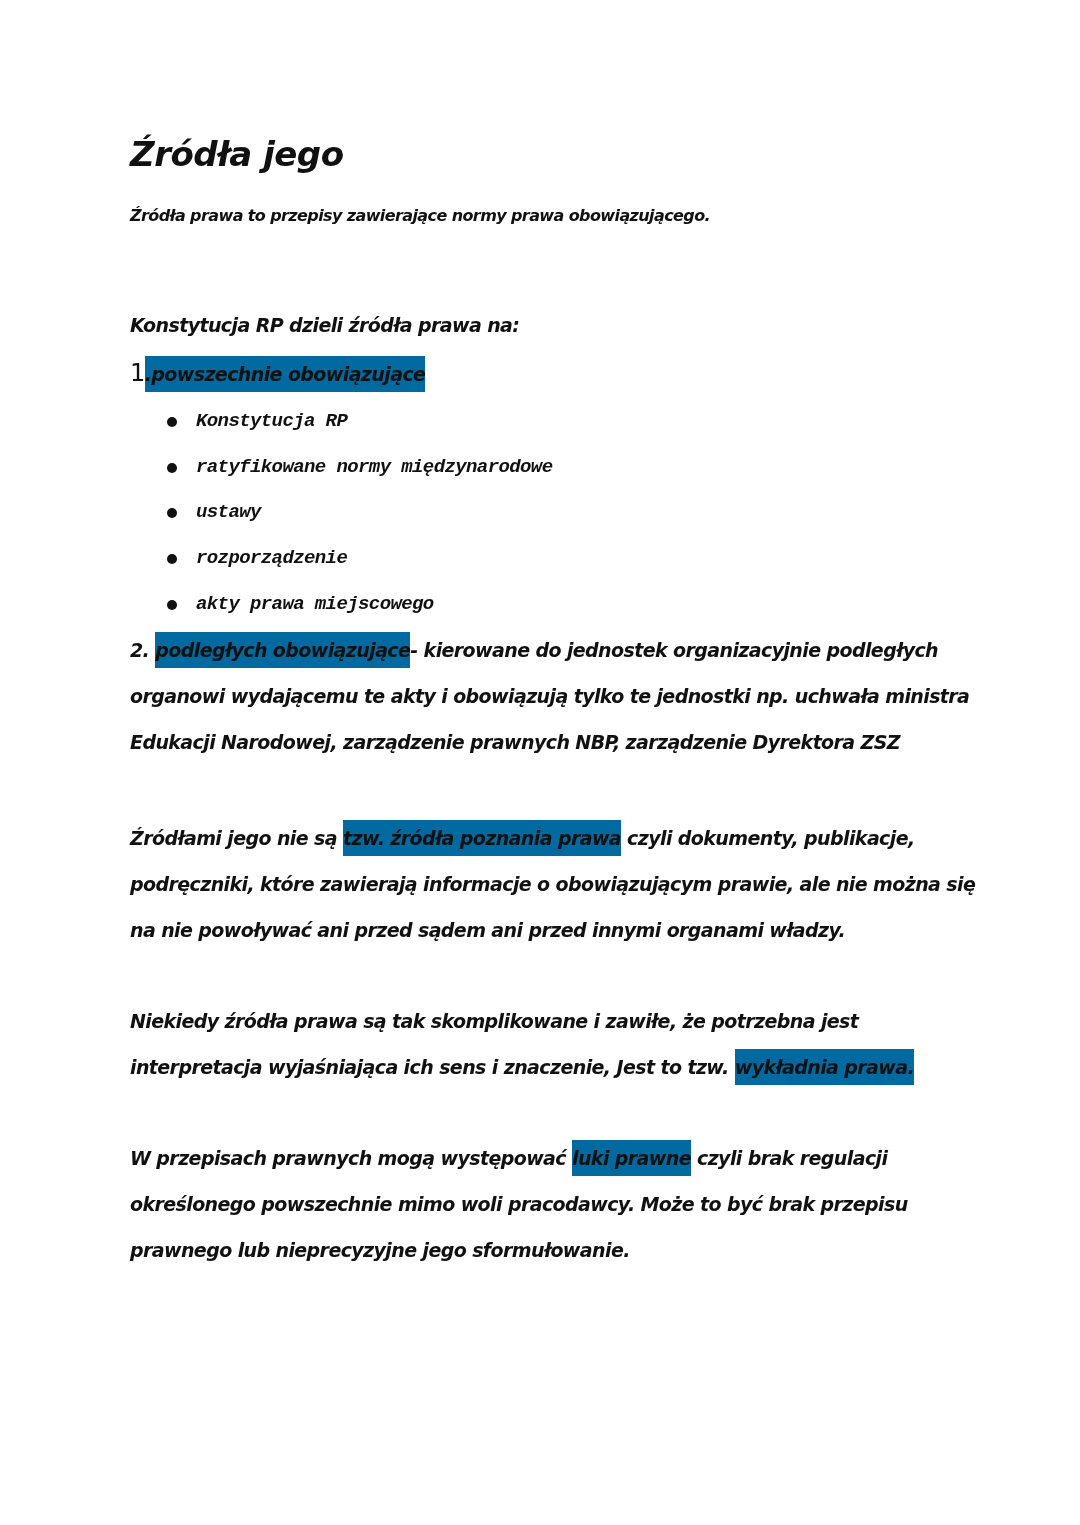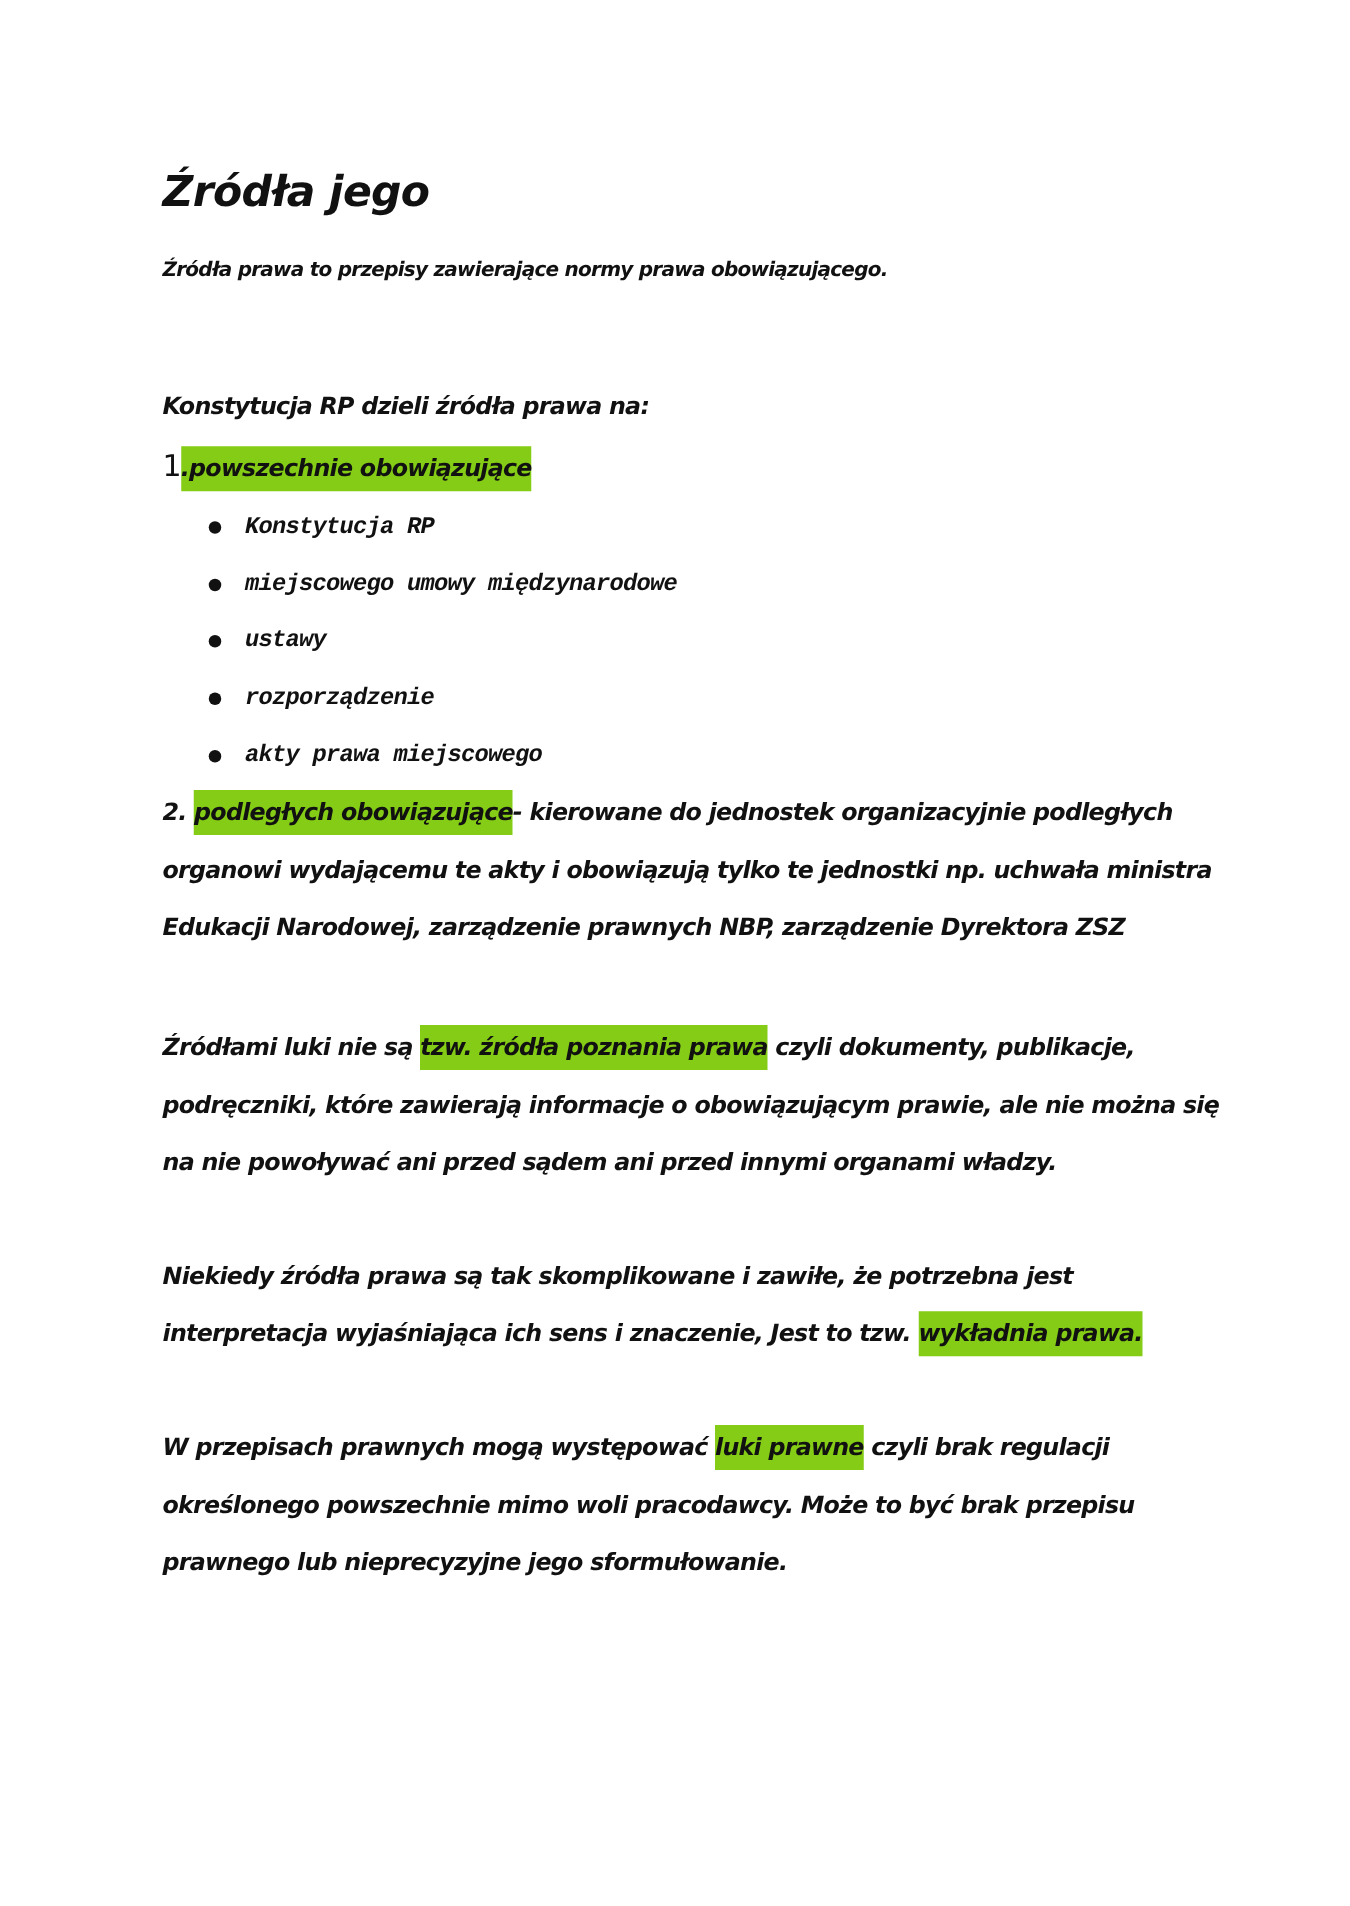--- a/index.html
+++ b/index.html
@@ -17,21 +17,21 @@
     .subtitle {
       position: absolute; top: 206px; left: 0;
       font-size: 16px; font-weight: bold; font-style: italic;
       letter-spacing: -0.6px; margin: 0; white-space: nowrap;
     }
     .line {
       position: absolute; left: 0; white-space: nowrap;
       font-size: 19px; font-style: italic; font-weight: bold;
       letter-spacing: -0.6px; line-height: 30px;
     }
-    .hl { background: #84cc16; padding: 7px 0; }
+    .hl { background: #0369a1; padding: 7px 0; }
     .num1 { font-style: normal; font-weight: normal; font-size: 24px; }
     .bullet-item { position: absolute; left: 0; white-space: nowrap; font-size: 19px; font-style: italic; font-weight: bold; letter-spacing: -0.6px; line-height: 30px; }
     .bullet-dot {
       position: absolute; left: 37px; top: 11px; width: 10px; height: 10px;
       border-radius: 50%; background: #111;
     }
     .bullet-text { position: absolute; left: 66px; top: 0; font-family: Liberation Mono, monospace; }
   </style>
 </head>
 <body>
@@ -45,21 +45,21 @@
   <div class="line" style="top:358px">
     <span class="num1">1</span><span class="hl">.powszechnie obowiązujące</span>
   </div>
 
   <div class="bullet-item" style="top:406px">
     <span class="bullet-dot"></span>
     <span class="bullet-text">Konstytucja RP</span>
   </div>
   <div class="bullet-item" style="top:452px">
     <span class="bullet-dot"></span>
-    <span class="bullet-text">miejscowego umowy międzynarodowe</span>
+    <span class="bullet-text">ratyfikowane normy międzynarodowe</span>
   </div>
   <div class="bullet-item" style="top:497px">
     <span class="bullet-dot"></span>
     <span class="bullet-text">ustawy</span>
   </div>
   <div class="bullet-item" style="top:543px">
     <span class="bullet-dot"></span>
     <span class="bullet-text">rozporządzenie</span>
   </div>
   <div class="bullet-item" style="top:589px">
@@ -67,21 +67,21 @@
     <span class="bullet-text">akty prawa miejscowego</span>
   </div>
 
   <div class="line" style="top:635px">
     <span>2. </span><span class="hl">podległych obowiązujące</span><span>- kierowane do jednostek organizacyjnie podległych</span>
   </div>
   <div class="line" style="top:681px">organowi wydającemu te akty i obowiązują tylko te jednostki np. uchwała ministra</div>
   <div class="line" style="top:727px">Edukacji Narodowej, zarządzenie prawnych NBP, zarządzenie Dyrektora ZSZ</div>
 
   <div class="line" style="top:823px">
-    <span>Źródłami luki nie są </span><span class="hl">tzw. źródła poznania prawa</span><span> czyli dokumenty, publikacje,</span>
+    <span>Źródłami jego nie są </span><span class="hl">tzw. źródła poznania prawa</span><span> czyli dokumenty, publikacje,</span>
   </div>
   <div class="line" style="top:869px">podręczniki, które zawierają informacje o obowiązującym prawie, ale nie można się</div>
   <div class="line" style="top:915px">na nie powoływać ani przed sądem ani przed innymi organami władzy.</div>
 
   <div class="line" style="top:1006px">Niekiedy źródła prawa są tak skomplikowane i zawiłe, że potrzebna jest</div>
   <div class="line" style="top:1052px">
     <span>interpretacja wyjaśniająca ich sens i znaczenie, Jest to tzw. </span><span class="hl">wykładnia prawa.</span>
   </div>
 
   <div class="line" style="top:1143px">

